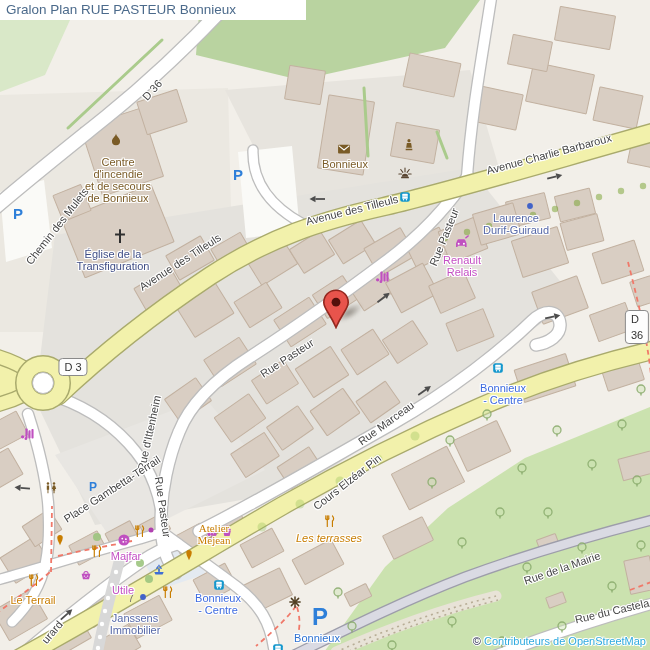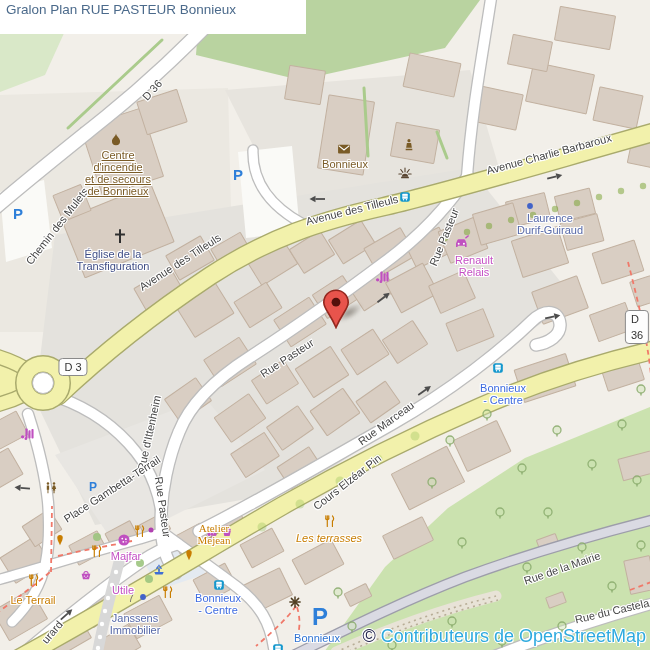--- a/index.html
+++ b/index.html
@@ -7,22 +7,22 @@
          font-family:"Liberation Sans","DejaVu Sans",sans-serif;}
   #map-svg{position:absolute;left:0;top:0;z-index:0;}
   #labels{position:absolute;left:0;top:0;width:650px;height:650px;z-index:2;pointer-events:none;}
   .slabel{position:absolute;white-space:nowrap;color:#454545;font-size:11px;
     text-shadow:1px 0 0 #fff,-1px 0 0 #fff,0 1px 0 #fff,0 -1px 0 #fff,1px 1px 0 #fff,-1px -1px 0 #fff,1px -1px 0 #fff,-1px 1px 0 #fff;}
   .plabel{position:absolute;transform:translate(-50%,0);text-align:center;font-size:11px;line-height:12px;white-space:nowrap;
     text-shadow:1px 0 0 #fff,-1px 0 0 #fff,0 1px 0 #fff,0 -1px 0 #fff,1px 1px 0 #fff,-1px -1px 0 #fff,1px -1px 0 #fff,-1px 1px 0 #fff;}
   .shield{position:absolute;transform:translate(-50%,-50%);background:#fdfdfd;border:1.5px solid #8a8a8a;
     border-radius:4px;padding:0 5px;font-size:11px;line-height:16px;color:#333;}
   .title{position:absolute;left:0;top:0;z-index:5;background:#fff;color:#4b6a8b;font-size:13.5px;
-    padding:2px 70px 17px 6px;}
-  .attr{position:absolute;right:4px;bottom:3px;z-index:5;font-size:18px;
+    padding:2px 70px 3px 6px;}
+  .attr{position:absolute;right:4px;bottom:3px;z-index:5;font-size:11px;
     text-shadow:1px 0 0 #fff,-1px 0 0 #fff,0 1px 0 #fff,0 -1px 0 #fff,1px 1px 0 #fff,-1px -1px 0 #fff;}
   .attr .c{color:#25254d;}
   .attr .t{color:#2faadf;}
   .marker{position:absolute;z-index:4;}
   .marker-shadow{position:absolute;z-index:3;width:30px;height:13px;border-radius:50%;
     background:radial-gradient(closest-side,rgba(50,40,30,.45),rgba(50,40,30,0));
     transform:rotate(-30deg);filter:blur(1.5px);}
   svg text{font-family:"Liberation Sans","DejaVu Sans",sans-serif;}
 </style>
 </head>
@@ -437,38 +437,38 @@
       <div class="slabel" style="left: 444px; top: 237px; transform: translate(-50%, -50%) rotate(-68deg);">Rue Pasteur</div>
       <div class="slabel" style="left: 287px; top: 358px; transform: translate(-50%, -50%) rotate(-33deg);">Rue Pasteur</div>
       <div class="slabel" style="left: 163px; top: 507px; transform: translate(-50%, -50%) rotate(82deg);">Rue Pasteur</div>
       <div class="slabel" style="left: 149px; top: 433px; transform: translate(-50%, -50%) rotate(-78deg);">Rue d'Ittenheim</div>
       <div class="slabel" style="left: 112px; top: 489px; transform: translate(-50%, -50%) rotate(-33deg);">Place Gambetta-Terrail</div>
       <div class="slabel" style="left: 386px; top: 423px; transform: translate(-50%, -50%) rotate(-36deg);">Rue Marceau</div>
       <div class="slabel" style="left: 347px; top: 482px; transform: translate(-50%, -50%) rotate(-38deg);">Cours Elzéar Pin</div>
       <div class="slabel" style="left: 52px; top: 632px; transform: translate(-50%, -50%) rotate(-50deg);">urard</div>
       <div class="slabel" style="left: 562px; top: 568px; transform: translate(-50%, -50%) rotate(-19deg);">Rue de la Mairie</div>
       <div class="slabel" style="left: 612px; top: 611px; transform: translate(-50%, -50%) rotate(-13deg);">Rue du Castela</div>
-      <div class="plabel" style="left: 118px; top: 149px; color: rgb(122, 91, 38); text-decoration: underline;">
+      <div class="plabel" style="left: 118px; top: 156px; color: rgb(122, 91, 38);">
         <div>Centre</div>
         <div>d'incendie</div>
         <div>et de secours</div>
         <div>de Bonnieux</div>
       </div>
       <div class="plabel" style="left: 345px; top: 158px; color: rgb(122, 91, 38);">
         <div>Bonnieux</div>
       </div>
       <div class="plabel" style="left: 113px; top: 248px; color: rgb(63, 77, 133); text-align: center;">
         <div>Église de la</div>
         <div>Transfiguration</div>
       </div>
-      <div class="plabel" style="left: 550px; top: 212px; color: rgb(86, 104, 168);">
+      <div class="plabel" style="left: 516px; top: 212px; color: rgb(86, 104, 168);">
         <div>Laurence</div>
         <div>Durif-Guiraud</div>
       </div>
-      <div class="plabel" style="left: 462px; top: 254px; color: rgb(196, 79, 196); margin-left: 12px;">
+      <div class="plabel" style="left: 462px; top: 254px; color: rgb(196, 79, 196);">
         <div>Renault</div>
         <div>Relais</div>
       </div>
       <div class="plabel" style="left: 503px; top: 382px; color: rgb(61, 106, 224);">
         <div>Bonnieux</div>
         <div>- Centre</div>
       </div>
       <div class="plabel" style="left: 218px; top: 592px; color: rgb(61, 106, 224);">
         <div>Bonnieux</div>
         <div>- Centre</div>

